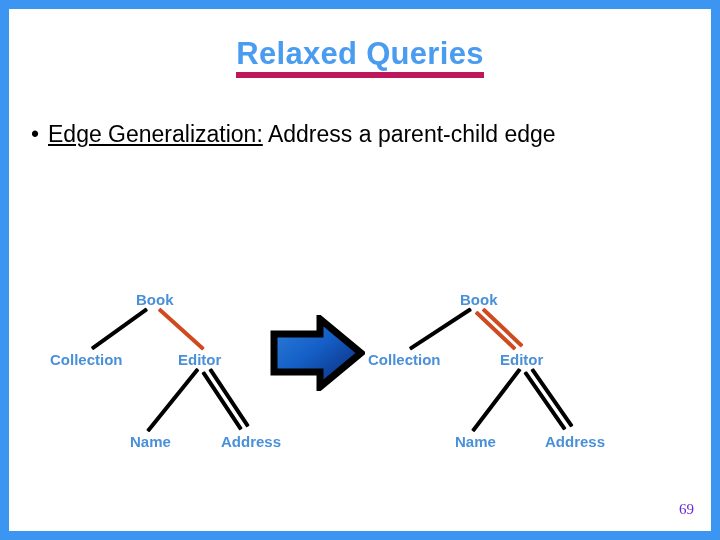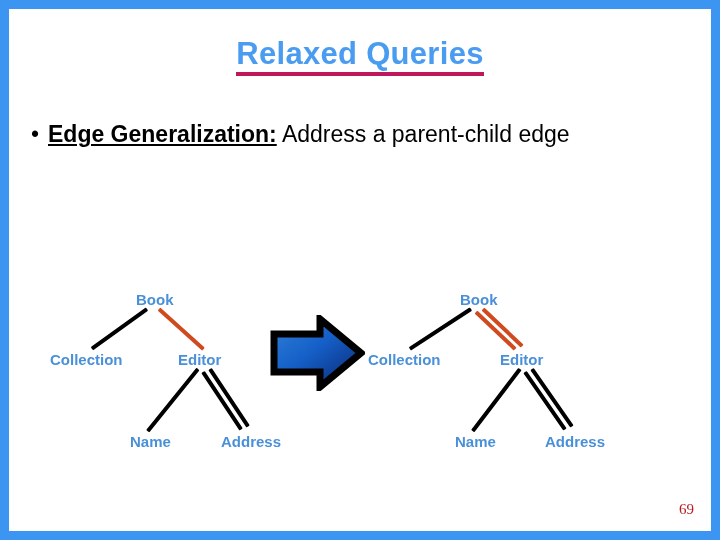--- a/index.html
+++ b/index.html
@@ -34,21 +34,21 @@
     left: 0;
     top: 36px;
     width: 720px;
     text-align: center;
     font-size: 31px;
     font-weight: bold;
     color: #4a9cf0;
     letter-spacing: 0.3px;
   }
   #title .t-underline {
-    border-bottom: 4px solid #be185d;
+    border-bottom: 6px solid #be185d;
     padding-bottom: 1px;
   }
 
   
   #bullet-block {
     position: absolute;
     left: 22px;
     top: 116px;
     width: 680px;
     font-size: 23px;
@@ -63,21 +63,21 @@
     width: 26px;
     flex: 0 0 26px;
     text-align: center;
     font-size: 23px;
     line-height: 37px;
   }
   #bullet-text {
     flex: 1 1 auto;
   }
   .lead-term {
-    font-weight: bold;
+    font-weight: normal;
     text-decoration: underline;
   }
   #bullet-line2 {
     margin-left: 26px;
     margin-top: 2px;
   }
 
   
   #diagram {
     position: absolute;
@@ -110,21 +110,21 @@
     width: 95px;
     height: 76px;
   }
 
   
   #page-number {
     position: absolute;
     right: 26px;
     bottom: 22px;
     font-size: 15px;
-    color: #b91c1c;
+    color: #6d28d9;
     font-family: "Liberation Serif", serif;
   }
 </style>
 </head>
 <body>
 
 <div id="slide">
 
   <div class="frame-edge frame-top"></div>
   <div class="frame-edge frame-bottom"></div>

